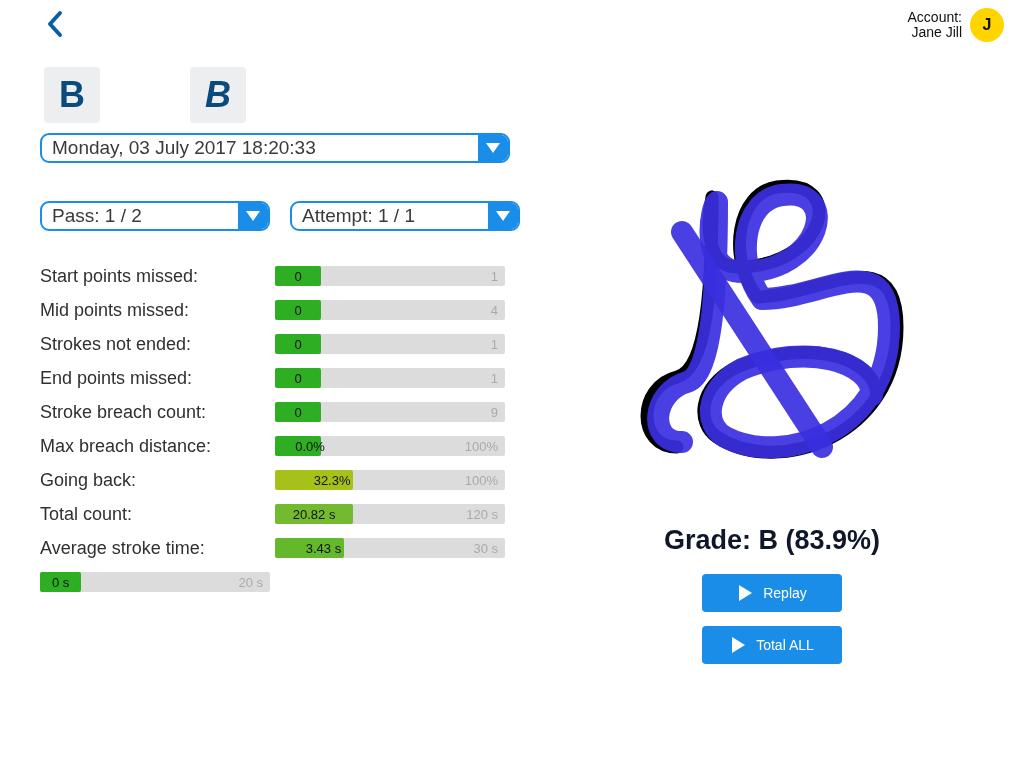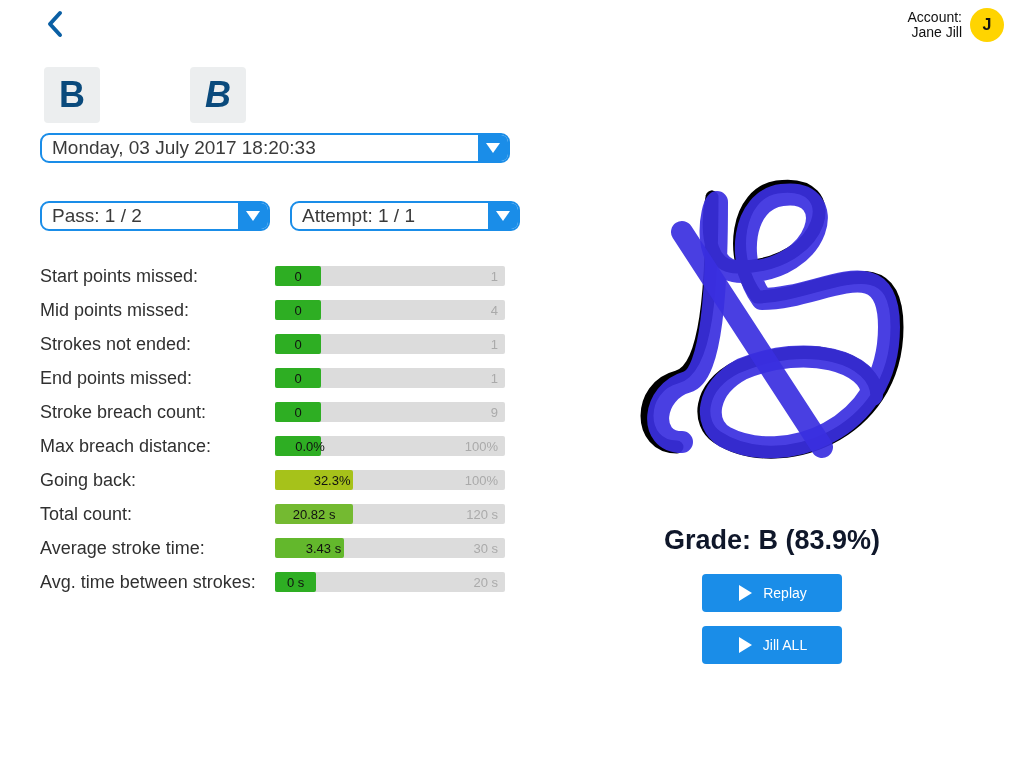--- a/index.html
+++ b/index.html
@@ -160,21 +160,20 @@
         </div>
         <div class="metric-row">
           <div class="metric-label">Average stroke time:</div>
           <div class="bar-wrap">
             <div class="bar-fill" style="width: 30%; background: rgb(99, 184, 44);"></div>
             <div class="bar-value" style="left: 14px; width: 30%; justify-content: center;">3.43 s</div>
             <div class="bar-max">30 s</div>
           </div>
         </div>
         <div class="metric-row">
-          <div class="metric-label">Avg. time between strokes:</div>
           <div class="bar-wrap">
             <div class="bar-fill" style="width: 18%; background: rgb(46, 174, 35);"></div>
             <div class="bar-value" style="left: 0px; width: 18%; justify-content: center;">0 s</div>
             <div class="bar-max">20 s</div>
           </div>
         </div>
       </div>
   </div>
 
   <div class="right">
@@ -215,17 +214,17 @@
       <div class="btn">
         <svg width="16" height="18" viewBox="0 0 16 18">
             <polygon points="2,1 15,9 2,17" fill="#fff"></polygon>
           </svg>
         <span>Replay</span>
       </div>
       <div class="btn">
         <svg width="16" height="18" viewBox="0 0 16 18">
             <polygon points="2,1 15,9 2,17" fill="#fff"></polygon>
           </svg>
-        <span>Jill ALL</span>
+        <span>Total ALL</span>
       </div>
     </div>
   </div>
 </div>
 
 </body></html>

